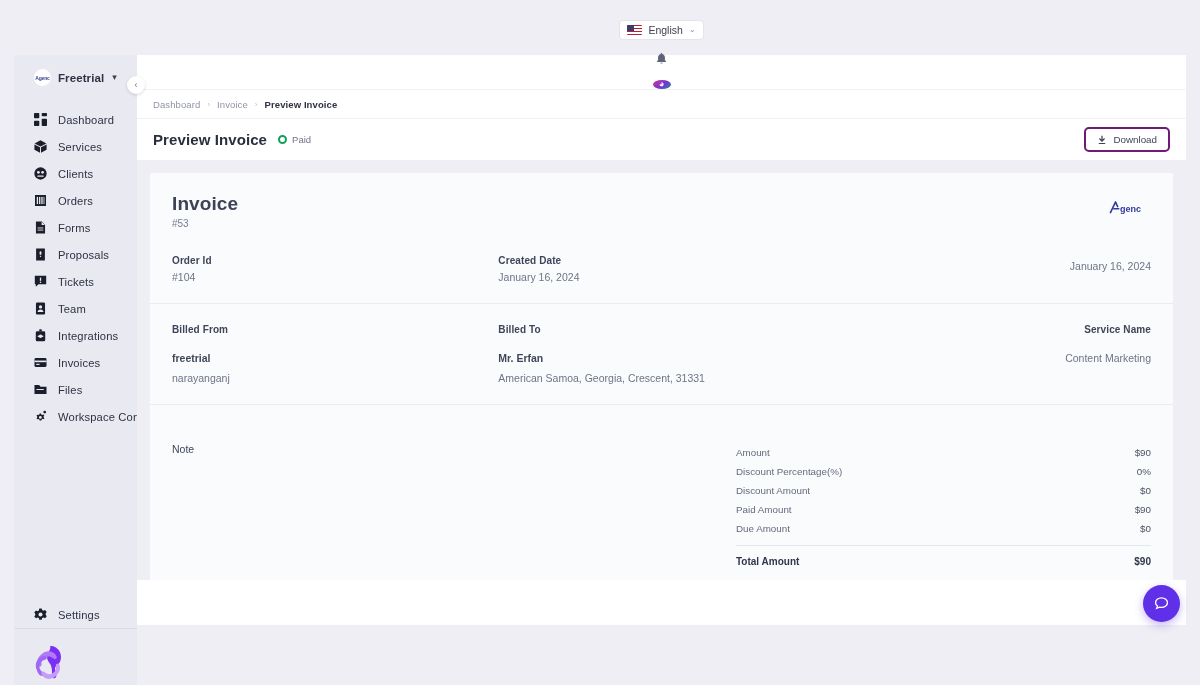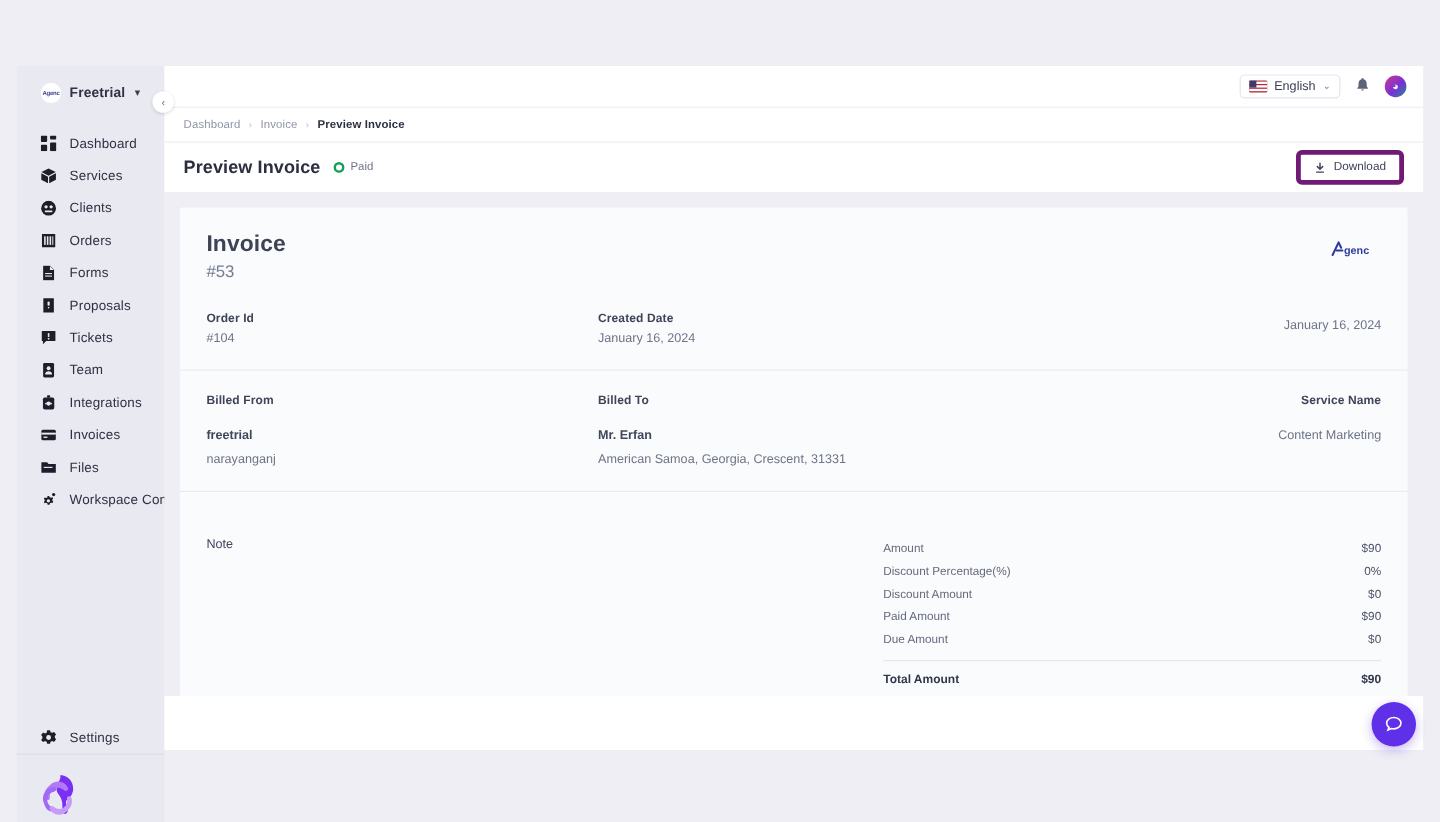--- a/index.html
+++ b/index.html
@@ -61,21 +61,21 @@
   .main {
     position: absolute; left: 137px; top: 55px;
     width: 1049px; height: 570px;
     background: #eeeef4;
     display: flex; flex-direction: column;
   }
 
   .topbar {
     height: 34px; background: #fff;
     display: flex; align-items: center; justify-content: flex-end;
-    padding: 0 14px; gap: 12px;
+    padding: 0 14px; gap: 12px; flex-direction: column;
   }
   .lang {
     display: flex; align-items: center; gap: 6px;
     border: 1px solid #e4e4ee; border-radius: 4px;
     padding: 3px 7px; cursor: pointer; background: #fff;
   }
   .flag {
     width: 15px; height: 10px; border-radius: 1px; overflow: hidden;
     display: block; position: relative; background: #b22234; flex: 0 0 15px;
   }
@@ -109,21 +109,21 @@
   .status-badge { display: flex; align-items: center; gap: 5px; margin-left: 11px; }
   .status-ring {
     width: 9px; height: 9px; border-radius: 50%;
     border: 2.4px solid #11a05b; box-sizing: border-box;
   }
   .status-text { font-size: 9.5px; color: #6f7competitor; }
   .status-text { color: #6f7487; }
   .head-spacer { flex: 1; }
   .dl-btn {
     display: flex; align-items: center; gap: 6px;
-    border: 4px solid #701a75; border-radius: 5px;
+    border: 2px solid #701a75; border-radius: 5px;
     background: #fff; padding: 5px 11px; cursor: pointer;
   }
   .dl-btn .ico { width: 10px; height: 10px; color: #3f4457; display: block; }
   .dl-btn .ico svg { display: block; width: 10px; height: 10px; fill: currentColor; }
   .dl-label { font-size: 9.8px; color: #3f4457; }
 
   .content { flex: 1; padding: 12px 12px 0 12px; overflow: hidden; }
 
   
   .invoice-card {
@@ -131,21 +131,21 @@
     border: 1px solid #eef0f5;
     border-radius: 3px;
     height: 412px;
     display: flex; flex-direction: column;
   }
   .inv-sec { padding: 20px 22px; }
   .inv-sec + .inv-sec { border-top: 1px solid #e9ebf1; }
 
   .inv-top { display: flex; justify-content: space-between; align-items: flex-start; padding-bottom: 8px; }
   .inv-title { font-size: 19px; font-weight: 700; color: #3d4355; letter-spacing: .1px; }
-  .inv-number { font-size: 14px; color: #767c90; margin-top: 3px; }
+  .inv-number { font-size: 10px; color: #767c90; margin-top: 3px; }
   .inv-logo { padding-top: 6px; }
 
   .inv-meta { display: flex; margin-top: 18px; }
   .meta-col { flex: 1; }
   .meta-col.right { text-align: right; }
   .meta-label { font-size: 10px; font-weight: 700; color: #3f4558; letter-spacing: .1px; }
   .meta-value { font-size: 10.5px; color: #6e7487; margin-top: 5px; }
 
   .bill-row { display: flex; }
   .bill-col { flex: 1; }

